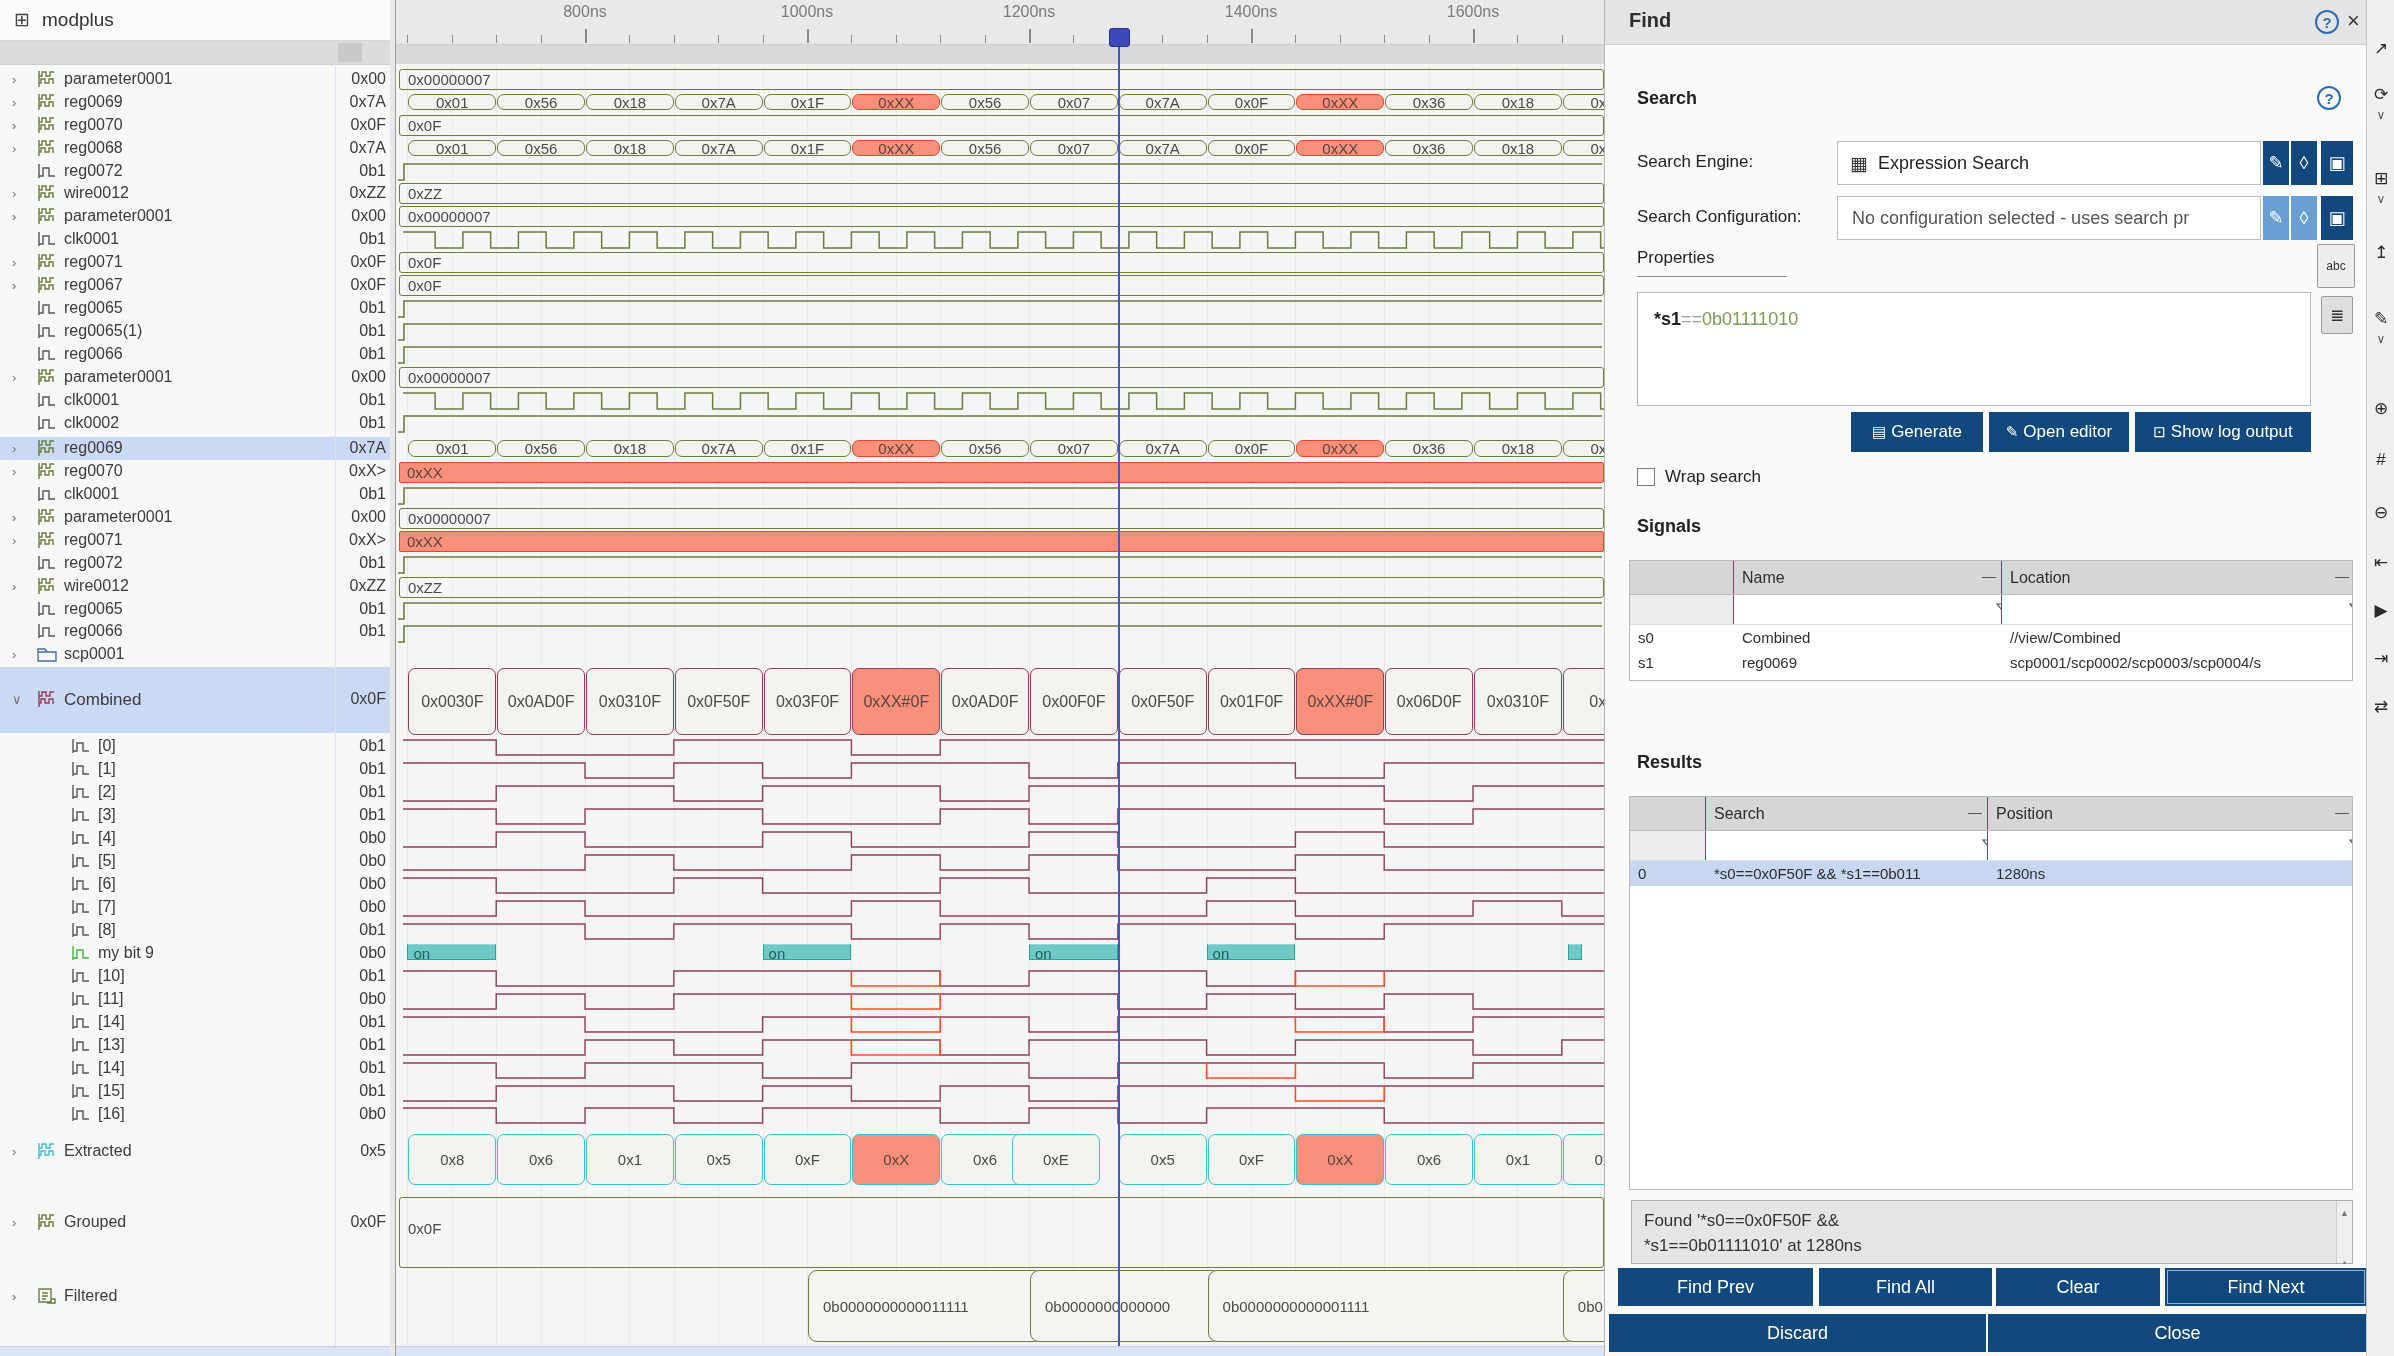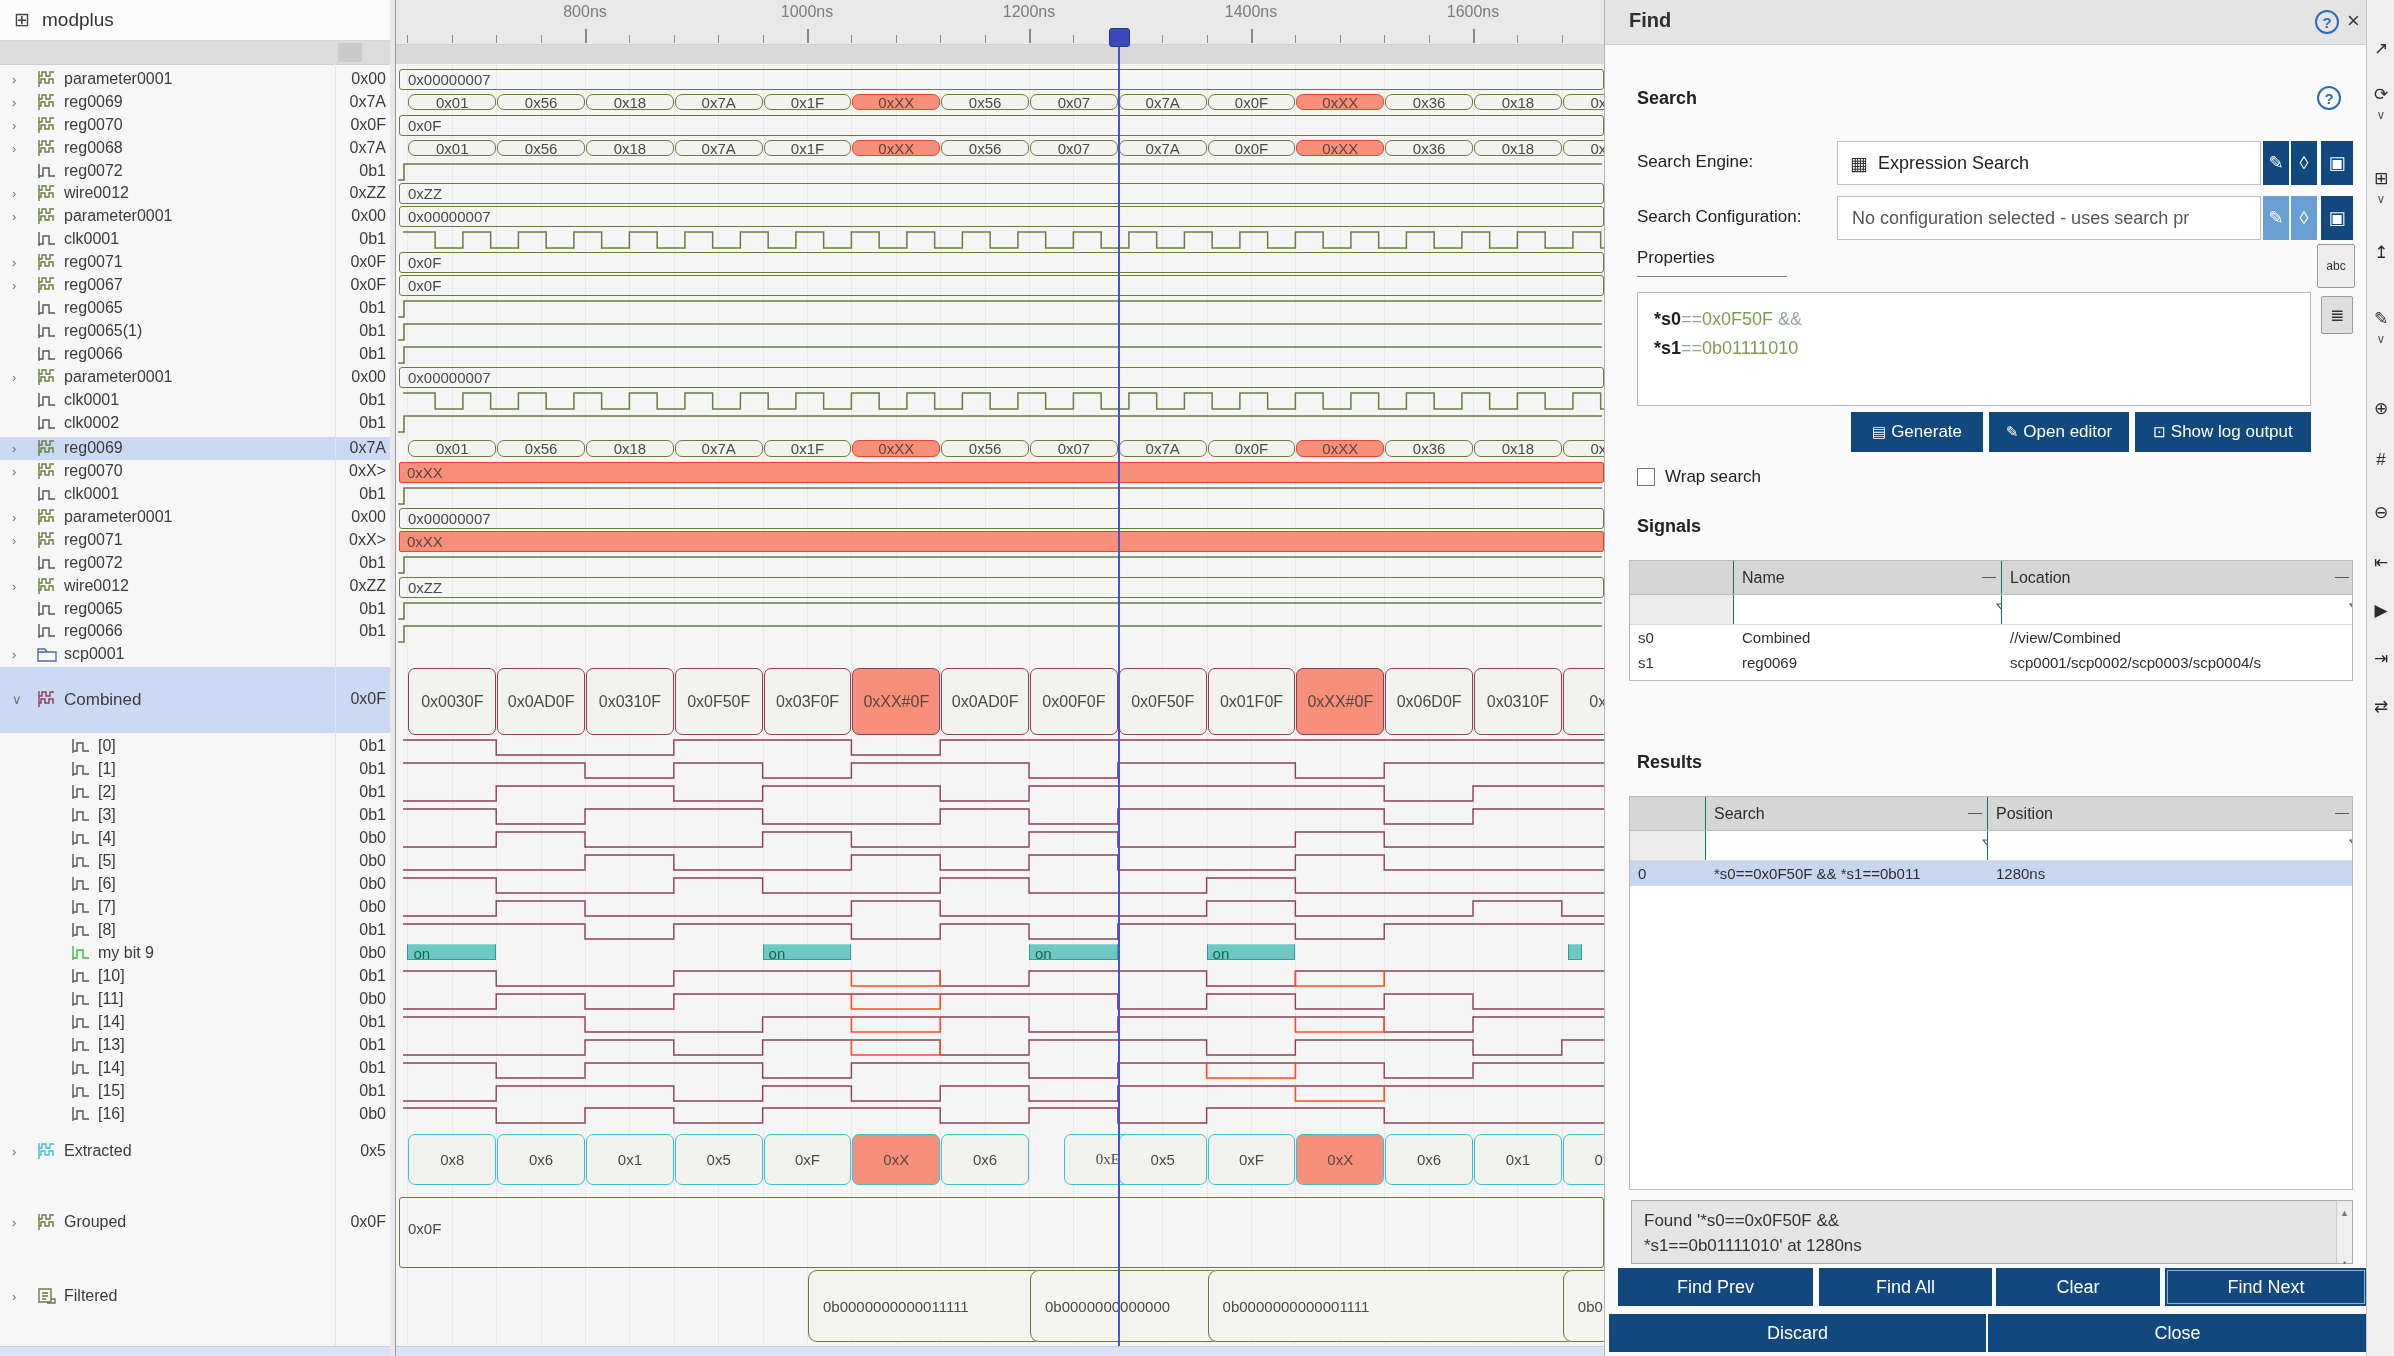--- a/index.html
+++ b/index.html
@@ -696,21 +696,21 @@
         <div class="onbar" style="left: 633px; top: 944px; width: 88.8px; height: 16px;">on</div>
         <div class="onbar" style="left: 810.6px; top: 944px; width: 88.8px; height: 16px;">on</div>
         <div class="onbar" style="left: 1172.46px; top: 944px; width: 13.32px; height: 16px;"></div>
         <div class="seg cyan" style="left: 12.4px; top: 1134px; width: 85.8px; height: 49px;">0x8</div>
         <div class="seg cyan" style="left: 101.2px; top: 1134px; width: 85.8px; height: 49px;">0x6</div>
         <div class="seg cyan" style="left: 190px; top: 1134px; width: 85.8px; height: 49px;">0x1</div>
         <div class="seg cyan" style="left: 278.8px; top: 1134px; width: 85.8px; height: 49px;">0x5</div>
         <div class="seg cyan" style="left: 367.6px; top: 1134px; width: 85.8px; height: 49px;">0xF</div>
         <div class="seg red cyan" style="left: 456.4px; top: 1134px; width: 85.8px; height: 49px;">0xX</div>
         <div class="seg cyan" style="left: 545.2px; top: 1134px; width: 85.8px; height: 49px;">0x6</div>
-        <div class="seg cyan" style="left: 668px; top: 1134px; width: 85.8px; height: 49px; font-family: Liberation Serif, serif;">0xE</div>
+        <div class="seg cyan" style="left: 616px; top: 1134px; width: 85.8px; height: 49px;">0xE</div>
         <div class="seg cyan" style="left: 722.8px; top: 1134px; width: 85.8px; height: 49px;">0x5</div>
         <div class="seg cyan" style="left: 811.6px; top: 1134px; width: 85.8px; height: 49px;">0xF</div>
         <div class="seg red cyan" style="left: 900.4px; top: 1134px; width: 85.8px; height: 49px;">0xX</div>
         <div class="seg cyan" style="left: 989.2px; top: 1134px; width: 85.8px; height: 49px;">0x6</div>
         <div class="seg cyan" style="left: 1078px; top: 1134px; width: 85.8px; height: 49px;">0x1</div>
         <div class="seg cyan" style="left: 1166.8px; top: 1134px; width: 85.8px; height: 49px;">0x5</div>
         <div class="vbox" style="left: 3px; top: 1197px; width: 1203px; height: 69px; align-items: flex-start;">
           <div class="t" style="padding-top: 22px; padding-left: 8px;">0x0F</div>
         </div>
         <div class="seg" style="left: 412px; top: 1270px; width: 219px; height: 70px; border-radius: 9px; justify-content: flex-start; padding-left: 14px; background: rgb(244, 244, 241);">0b0000000000011111</div>
@@ -792,21 +792,20 @@
     <span class="flabel" style="left:32px;top:248px;">Properties</span>
     <div class="abs" style="left:32px;top:276px;width:150px;height:1px;background:#888;"></div>
     <div class="abs" style="left:712px;top:244px;width:38px;height:44px;background:#ededed;border:1px solid #9a9a9a;box-sizing:border-box;display:flex;align-items:center;justify-content:center;font-size:12px;color:#333;border-radius:2px;">
         <span>abc</span>
       </div>
     <div class="abs" style="left:716px;top:296px;width:32px;height:38px;background:#dedede;border:1px solid #9a9a9a;box-sizing:border-box;display:flex;align-items:center;justify-content:center;font-size:17px;color:#333;border-radius:2px;">
         <span>≣</span>
       </div>
 
     <div class="exprbox" style="left:32px;top:292px;width:674px;height:114px;" id="exprbox">
-        <div><span class="ek">*s0</span><span class="eg">==</span><span class="ev">0x0F50F</span><span class="eg"> &amp;&amp;</span></div>
         <div><span class="ek">*s1</span><span class="eg">==</span><span class="ev">0b01111010</span></div>
       </div>
 
     <div id="actionbtns">
         <div class="actbtn" style="left: 530px; top: 412px; width: 176px; height: 40px;">
           <span class="bicon">⊡</span>
           <span>Show log output</span>
         </div>
         <div class="actbtn" style="left: 384px; top: 412px; width: 140px; height: 40px;">
           <span class="bicon">✎</span>

